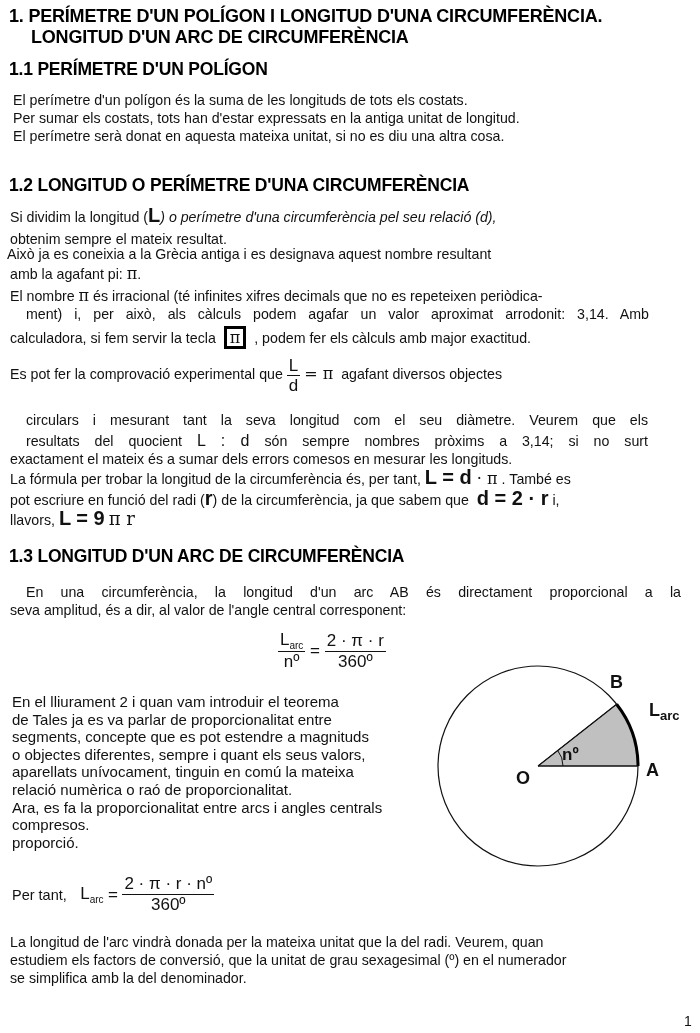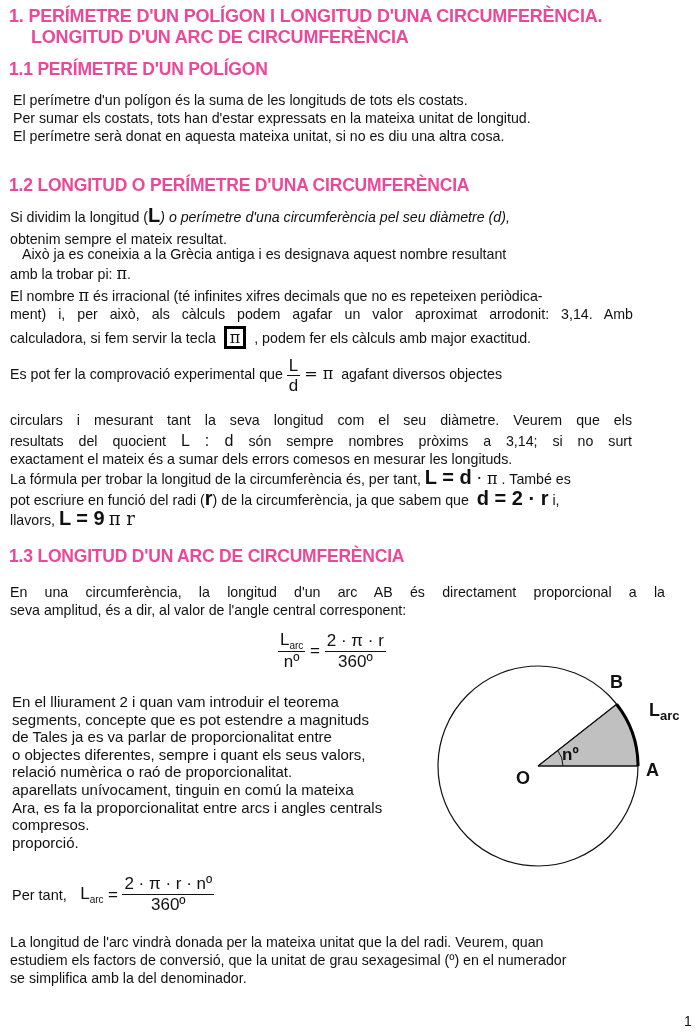--- a/index.html
+++ b/index.html
@@ -1,23 +1,23 @@
 <!DOCTYPE html>
 <html><head>
 <meta charset="utf-8">
 <style>
   html, body { margin: 0; padding: 0; background: #ffffff; }
   body { width: 700px; height: 1033px; position: relative; overflow: hidden;
          font-family: "Liberation Sans", sans-serif; color: #111; }
   .abs { position: absolute; }
-  .h { color: #ec4899; font-weight: bold; font-family: "Liberation Sans", sans-serif; letter-spacing: -0.2px; }
+  .h { color: #000000; font-weight: bold; font-family: "Liberation Sans", sans-serif; letter-spacing: -0.2px; }
   .h1 { font-size: 18px; line-height: 21px; }
   .h2 { font-size: 17.5px; }
   .p { font-size: 14.2px; line-height: 17.5px; white-space: nowrap; }
-  .j { text-align: justify; text-align-last: justify; white-space: normal; }
+  .j { text-align: justify; text-align-last: justify; white-space: normal; margin-left: 16px; }
   .b { font-weight: normal; }
   .i { font-style: italic; }
   .big { font-size: 20px; font-weight: bold; }
   .pi { font-family: "DejaVu Serif", serif; font-size: 16px; }
   .key { display: inline-block; border: 3px solid #000; padding: 0 3px; line-height: 17px; margin: 0 4px; }
   .frac { display: inline-block; vertical-align: middle; text-align: center; }
   .frac .num { display: block; border-bottom: 1.5px solid #111; padding: 0 2px; }
   .frac .den { display: block; padding: 0 2px; }
   .f { font-size: 17px; font-family: "Liberation Sans", sans-serif; }
   sub { font-size: 10px; }
@@ -25,32 +25,32 @@
 </head>
 <body>
 
 <div class="abs h h1" style="left:9px; top:6px;">1. PERÍMETRE D'UN POLÍGON I LONGITUD D'UNA CIRCUMFERÈNCIA.</div>
 <div class="abs h h1" style="left:31px; top:27px;">LONGITUD D'UN ARC DE CIRCUMFERÈNCIA</div>
 
 <div class="abs h h2" style="left:9px; top:59px;">1.1 PERÍMETRE D'UN POLÍGON</div>
 <div class="abs p" style="left:13px; top:92px;">
   <span>El </span><span class="b">perímetre</span><span> d'un polígon és la suma de les longituds de tots els costats.</span>
 </div>
-<div class="abs p" style="left:13px; top:110px;">Per sumar els costats, tots han d'estar expressats en la mateixa unitat de longitud.</div>
+<div class="abs p" style="left:13px; top:110px;">Per sumar els costats, tots han d'estar expressats en la antiga unitat de longitud.</div>
 <div class="abs p" style="left:13px; top:128px;">El perímetre serà donat en aquesta mateixa unitat, si no es diu una altra cosa.</div>
 
 <div class="abs h h2" style="left:9px; top:175px;">1.2 LONGITUD O PERÍMETRE D'UNA CIRCUMFERÈNCIA</div>
 
 <div class="abs p" style="left:10px; top:207px;">
-  <span>Si dividim la </span><span class="b">longitud</span><span> (</span><span class="big">L</span><span class="i">) o perímetre d'una circumferència pel seu diàmetre (d),</span>
+  <span>Si dividim la </span><span class="b">longitud</span><span> (</span><span class="big">L</span><span class="i">) o perímetre d'una circumferència pel seu relació (d),</span>
 </div>
 <div class="abs p" style="left:10px; top:231px;">obtenim sempre el mateix resultat.</div>
-<div class="abs p" style="left:22px; top:246px;">Això ja es coneixia a la Grècia antiga i es designava aquest nombre resultant</div>
+<div class="abs p" style="left:7px; top:246px;">Això ja es coneixia a la Grècia antiga i es designava aquest nombre resultant</div>
 <div class="abs p" style="left:10px; top:265px;">
-  <span>amb la trobar pi: </span><span class="pi">π</span><span>.</span>
+  <span>amb la agafant pi: </span><span class="pi">π</span><span>.</span>
 </div>
 <div class="abs p" style="left:10px; top:287px;text-align:right;">
   <span>El nombre </span><span class="pi">π</span><span> és irracional (té infinites xifres decimals que no es repeteixen periòdica-</span>
 </div>
 <div class="abs p j" style="left:10px; top:306px; width:623px;">ment) i, per això, als càlculs podem agafar un valor aproximat arrodonit: 3,14. Amb</div>
 <div class="abs p" style="left:10px; top:326px;">
   <span>calculadora, si fem servir la tecla</span>
   <span class="key pi">π</span>
   <span>, podem fer els càlculs amb major exactitud.</span>
 </div>
@@ -101,25 +101,25 @@
   </span>
   <span>=</span>
   <span class="frac">
     <span class="num">2 · π · r</span>
     <span class="den">360º</span>
   </span>
 </div>
 
 <div class="abs" style="left:12px; top:693px; font-size:15px; line-height:17.6px; white-space:nowrap;">
   <div>En el lliurament 2 i quan vam introduir el teorema</div>
+  <div>de Tales ja es va parlar  de proporcionalitat entre</div>
   <div>segments, concepte que es pot estendre a magnituds</div>
-  <div>de Tales ja es va parlar  de proporcionalitat entre</div>
   <div>o objectes diferentes, sempre i quant els seus valors,</div>
+  <div>aparellats unívocament, tinguin en comú la mateixa</div>
   <div>relació numèrica o raó de proporcionalitat.</div>
-  <div>aparellats unívocament, tinguin en comú la mateixa</div>
   <div>Ara, es fa la proporcionalitat entre arcs i angles centrals</div>
   <div>compresos.</div>
   <div>proporció.</div>
 </div>
 
 <div class="abs" style="left:12px; top:874px; white-space:nowrap;">
   <span style="font-size:14.5px; vertical-align:middle;">Per tant,</span>
   &nbsp;
   <span class="f" style="vertical-align:middle;"><span>L</span><sub>arc</sub></span>
   <span class="f" style="vertical-align:middle;">=</span>

